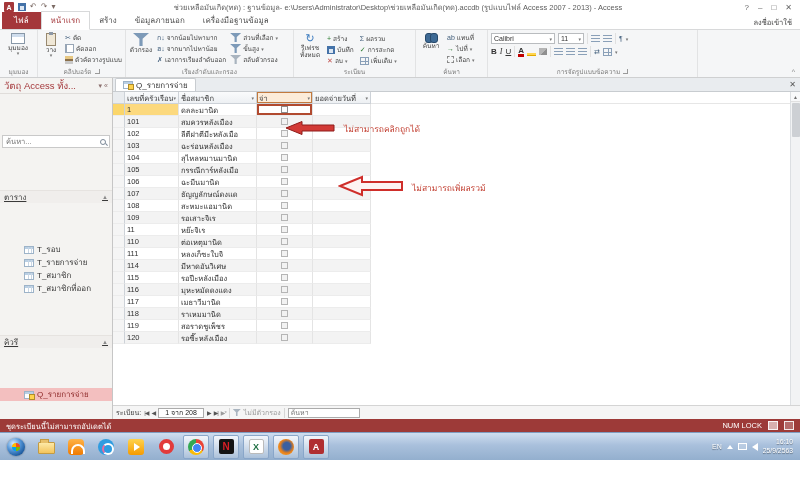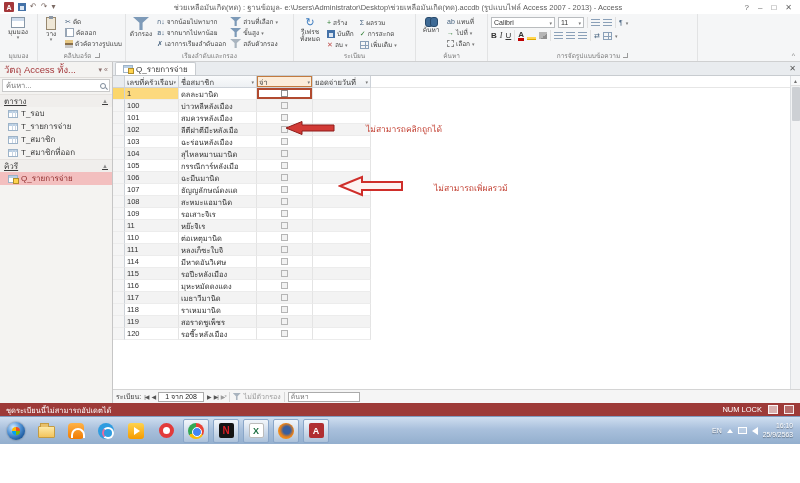--- a/index.html
+++ b/index.html
@@ -64,31 +64,31 @@
   .fontbox {height:11px;border:1px solid #b9bcbf;background:#fff;font-size:7px;display:flex;align-items:center;justify-content:space-between;padding:0 2px;color:#333;}
   .fmtrow {display:flex;align-items:center;gap:3px;height:13px;}
   .fmt-b {font-weight:bold;font-size:8px;} .fmt-i {font-style:italic;font-size:8px;font-family:"Liberation Serif","DejaVu Serif",serif;} .fmt-u {text-decoration:underline;font-size:8px;}
   .fontcolor {font-size:8px;font-weight:bold;line-height:7px;border-bottom:3px solid #c00000;}
   .vsep {width:1px;height:11px;background:#e0e0e0;}
   .collapse-ribbon {position:absolute;right:5px;bottom:2px;font-size:7px;color:#888;}
 
   
   .workspace {height:341px;display:flex;background:#eef0f2;}
 
-  .navpane {width:113px;flex:none;border-right:1px solid #c6c6c6;background:#f4f3f1;display:flex;flex-direction:column;}
+  .navpane {width:113px;flex:none;border-right:1px solid #c6c6c6;background:#f4f3f1;display:flex;flex-direction:column;gap:40px;}
   .np-title {height:16px;display:flex;align-items:center;padding:0 4px;gap:2px;font-size:9.5px;color:#a4373a;border-bottom:1px solid #e0ddda;}
   .np-title .t {flex:1;white-space:nowrap;overflow:hidden;}
   .np-ctl {font-size:7px;color:#8b6f6d;}
   .np-search {height:13px;margin:1px 2px 2px;background:#fff;border:1px solid #c9c9c9;display:flex;align-items:center;padding:0 3px;gap:2px;}
   .np-search input {flex:1;border:none;outline:none;font-size:7.5px;color:#666;width:10px;background:transparent;font-family:inherit;}
   .mag {width:6px;height:6px;border:1px solid #7d8a99;border-radius:50%;position:relative;flex:none;}
   .mag::after {content:"";position:absolute;left:4px;top:4px;width:3px;height:1px;background:#7d8a99;transform:rotate(45deg);}
   .np-sec {height:13px;display:flex;align-items:center;justify-content:space-between;padding:0 4px;font-size:8px;color:#3a3a3a;border-top:1px solid #e6e3e0;background:#f0eeec;text-decoration:underline;}
   .np-chevron {font-size:6px;color:#8a8a8a;}
-  .np-item {height:13px;display:flex;align-items:center;gap:3px;padding-left:8px;font-size:8px;color:#333;white-space:nowrap;overflow:hidden;}
+  .np-item {height:13px;display:flex;align-items:center;gap:3px;padding-left:24px;font-size:8px;color:#333;white-space:nowrap;overflow:hidden;}
   .np-item.selected {background:#f3bfbf;color:#8f2b2b;}
   .ic-table {width:10px;height:8px;flex:none;border:1px solid #9db3c8;background:linear-gradient(to right,transparent 0 3px,#c9d6e4 3px 4px,transparent 4px 6px,#c9d6e4 6px 7px,transparent 7px),linear-gradient(#b9cfe4 0 2px,#fff 2px);}
   .ic-queryobj {width:10px;height:8px;flex:none;border:1px solid #9db3c8;background:linear-gradient(#b9cfe4 0 2px,#fff 2px);position:relative;}
   .ic-queryobj::after {content:"";position:absolute;right:-2px;bottom:-2px;width:4px;height:4px;background:#ffd34d;border:1px solid #b08d2a;}
 
   .doc {flex:1;display:flex;flex-direction:column;min-width:0;background:#eef0f2;}
   .doctabs {height:14px;display:flex;align-items:flex-end;background:#e9ecef;border-bottom:1px solid #c8ccd0;padding-left:2px;position:relative;}
   .dtab {height:13px;display:flex;align-items:center;gap:3px;background:#fff;border:1px solid #c8ccd0;border-bottom:none;padding:0 7px;font-size:8px;color:#333;border-radius:2px 2px 0 0;}
   .docclose {position:absolute;right:4px;bottom:2px;font-size:8px;color:#555;}
 
@@ -158,21 +158,21 @@
   .tr-caret {width:0;height:0;border-left:3px solid transparent;border-right:3px solid transparent;border-bottom:4px solid #fff;}
   .tr-net {width:9px;height:7px;border:1px solid #fff;background:rgba(255,255,255,.2);}
   .tr-vol {width:0;height:0;border-top:4px solid transparent;border-bottom:4px solid transparent;border-right:6px solid #fff;}
   .clock {text-align:right;line-height:1.2;font-size:6.8px;}
 
   .bottomgap {height:23px;background:#fff;}
 
   
   .annotations {position:absolute;inset:0;pointer-events:none;z-index:50;}
   .ann {position:absolute;}
-  .ann-text {font-size:8.5px;color:#c0392b;white-space:nowrap;margin-left:22px;}
+  .ann-text {font-size:8.5px;color:#c0392b;white-space:nowrap;}
 </style>
 </head>
 <body>
 
 <div class="screen">
 
   <div class="titlebar">
     <span class="al">A</span>
     <span class="qi shape"></span>
     <span class="qi">↶</span>
@@ -180,20 +180,35 @@
     <span class="qi">▾</span>
     <div class="title">ช่วยเหลือมันเกิด(ทด) : ฐานข้อมูล- e:\Users\Administrator\Desktop\ช่วยเหลือมันเกิด(ทด).accdb (รูปแบบไฟล์ Access 2007 - 2013) - Access</div>
     <div class="winbtns">
       <span>?</span>
       <span>–</span>
       <span>□</span>
       <span>✕</span>
     </div>
   </div>
 
+  <div class="tabsrow">
+    <div style="display:flex;align-items:flex-end;">
+
+        <span class="rtab g-file file">ไฟล์</span>
+
+        <span class="rtab g-active active">หน้าแรก</span>
+
+        <span class="rtab">สร้าง</span>
+
+        <span class="rtab">ข้อมูลภายนอก</span>
+
+        <span class="rtab">เครื่องมือฐานข้อมูล</span>
+      </div>
+    <span class="signin">ลงชื่อเข้าใช้</span>
+  </div>
 
   <div class="ribbon">
 
     <div class="rgroup" style="width:38px">
       <div class="rg-body">
         <div class="bigbtn">
           <span class="ic ic-view"></span>
           <span>มุมมอง</span>
           <span class="dd">▾</span>
         </div>
@@ -471,30 +486,20 @@
               <div class="td w-id">1</div>
               <div class="td w-name">ดลละมานิด</div>
               <div class="td w-chk">
                 <span class="cb"></span>
               </div>
               <div class="td w-amt"></div>
               <div class="td w-fill"></div>
             </div>
 
 
-            <div class="trow">
-              <div class="td w-sel"></div>
-              <div class="td w-id">100</div>
-              <div class="td w-name">บ่าวหลีหลังเมือง</div>
-              <div class="td w-chk">
-                <span class="cb"></span>
-              </div>
-              <div class="td w-amt"></div>
-              <div class="td w-fill"></div>
-            </div>
 
             <div class="trow">
               <div class="td w-sel"></div>
               <div class="td w-id">101</div>
               <div class="td w-name">สมควรหลังเมือง</div>
               <div class="td w-chk">
                 <span class="cb"></span>
               </div>
               <div class="td w-amt"></div>
               <div class="td w-fill"></div>

